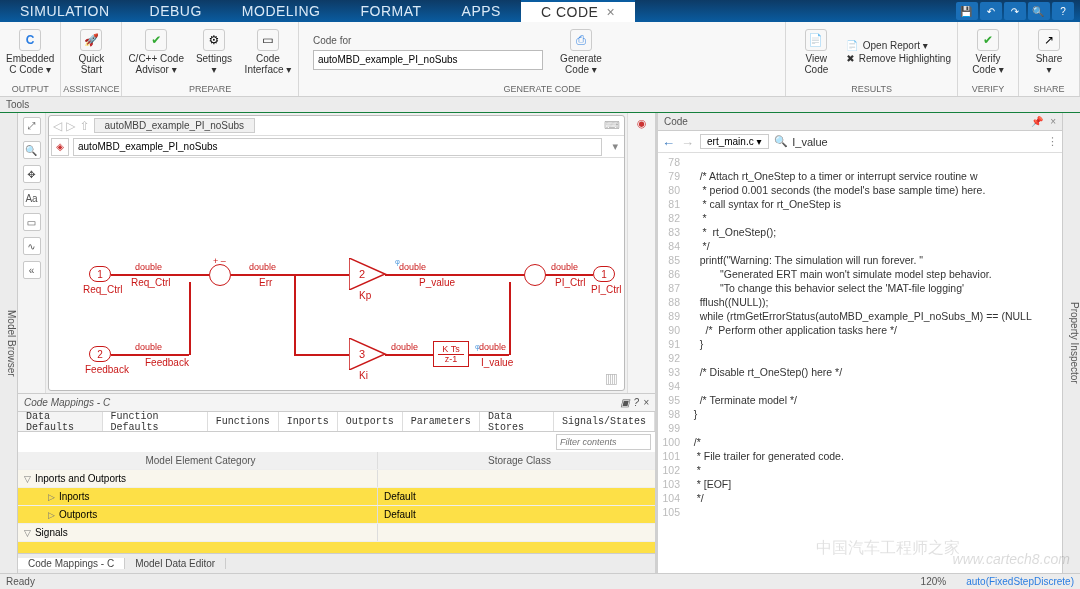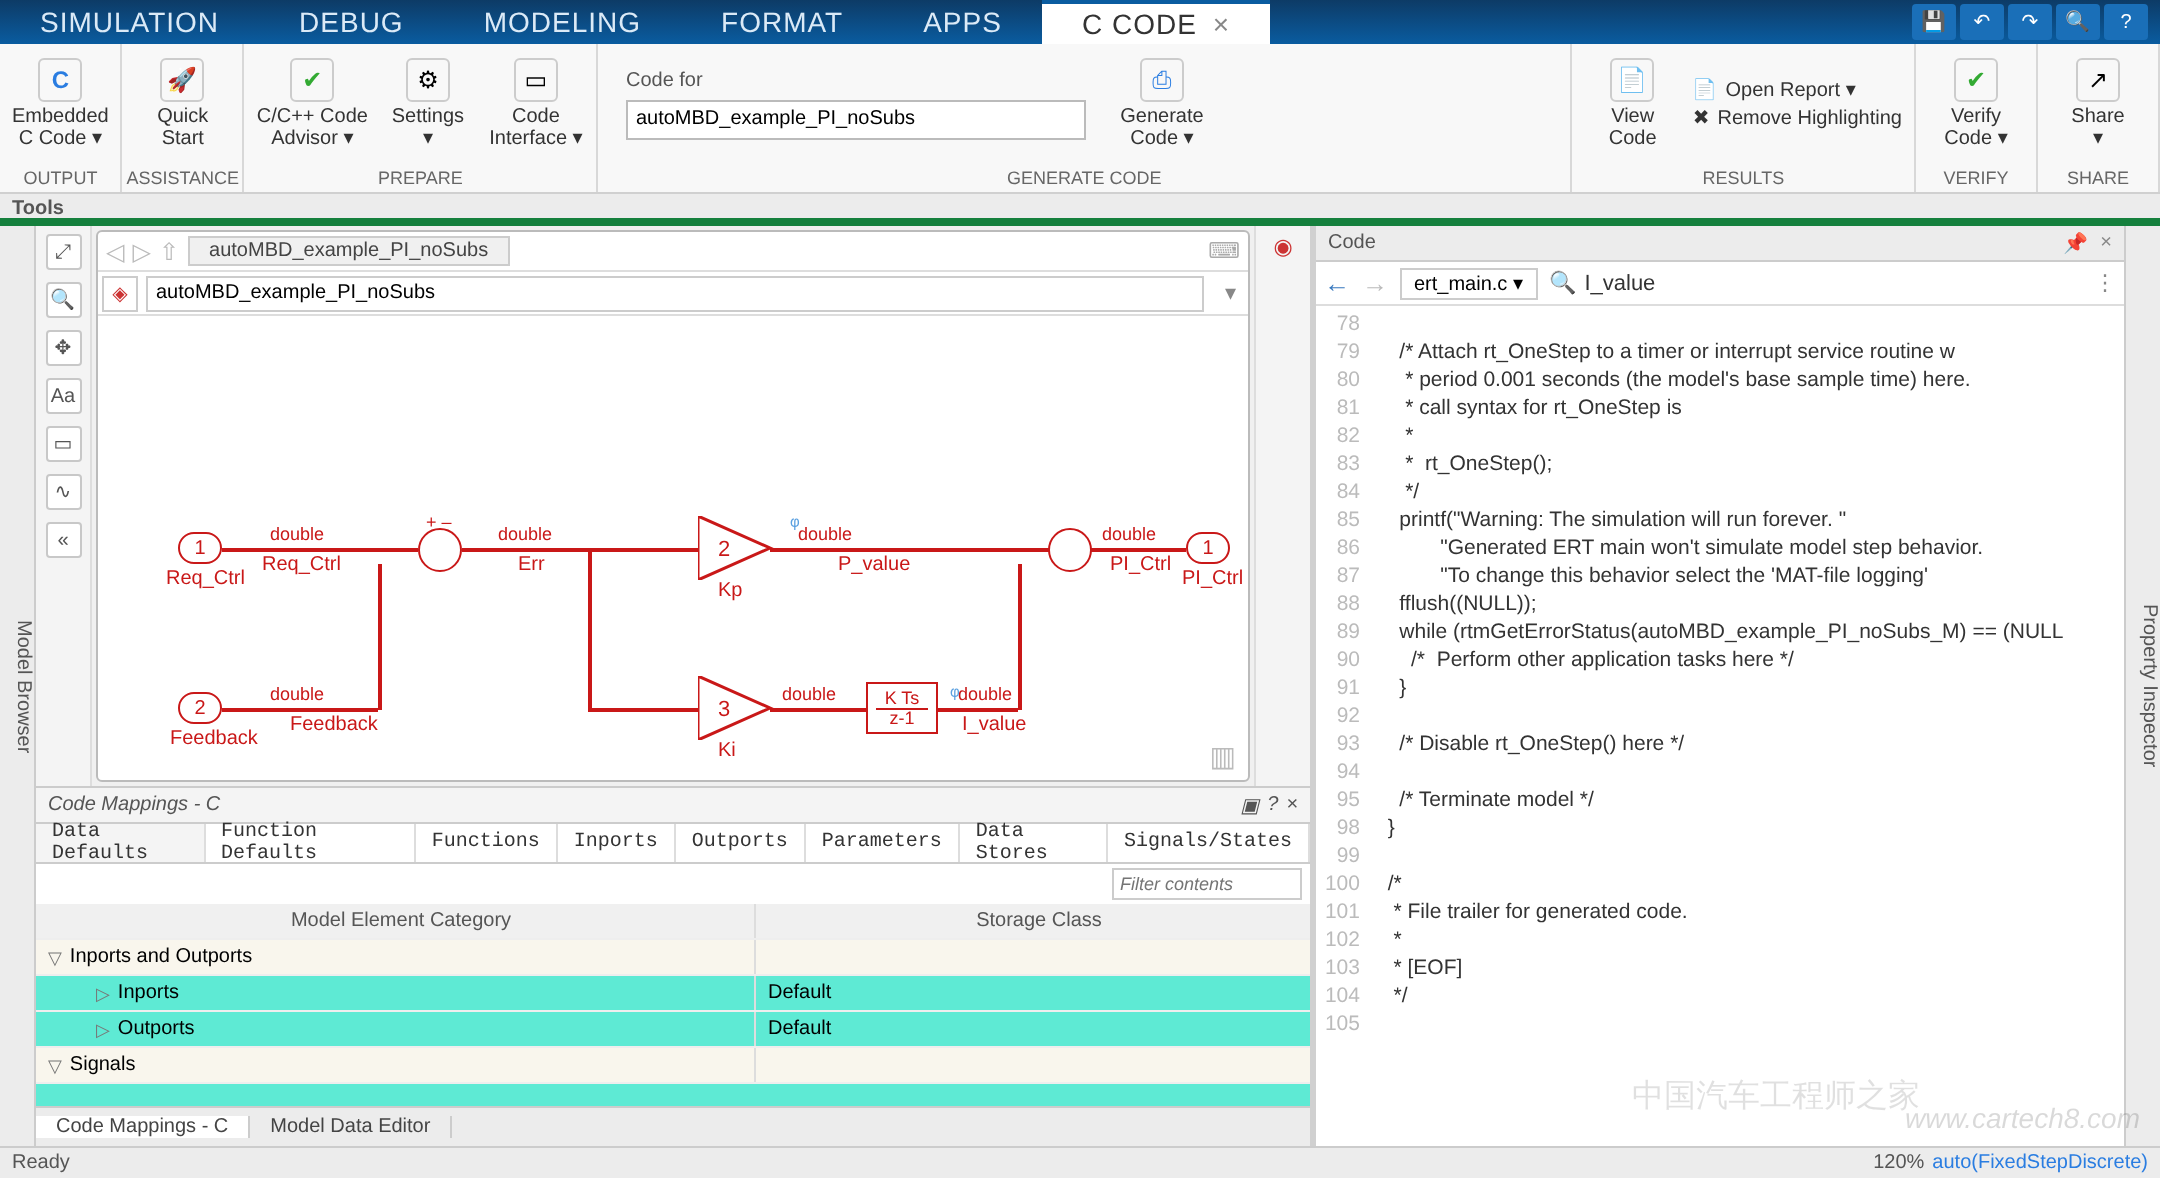--- a/index.html
+++ b/index.html
@@ -21,21 +21,21 @@
 .rbtn { display:flex; flex-direction:column; align-items:center; gap:2px; min-width:48px; cursor:pointer; }
 .rbtn .ric { width:22px; height:22px; border:1px solid #ccc; border-radius:3px; display:flex; align-items:center; justify-content:center; font-size:12px; }
 .rbtn .rl { font-size:10px; color:#333; text-align:center; line-height:11px; }
 .rsmall { display:flex; flex-direction:column; gap:2px; }
 .rsmall .rsm { display:flex; align-items:center; gap:4px; font-size:10px; color:#333; cursor:pointer; }
 .codefor { display:flex; flex-direction:column; gap:4px; justify-content:center; padding:0 8px; }
 .codefor label { font-size:10px; color:#555; }
 .codefor input { width:230px; height:20px; border:1px solid #bbb; padding:0 4px; font-size:10px; }
 
 
-.toolsrow { height:16px; background:#ececec; border-bottom:4px solid #15803d; padding-left:6px; font-size:10px; color:#555; line-height:16px;font-weight:bold; }
+.toolsrow { height:16px; background:#ececec; border-bottom:1px solid #15803d; padding-left:6px; font-size:10px; color:#555; line-height:16px; }
 
 
 .main { position:relative; height:460px; display:flex; }
 
 .sidetab { width:18px; background:#ececec; border-right:1px solid #ccc; writing-mode:vertical-rl; text-align:center; font-size:10px; color:#555; padding:8px 0; }
 .sidetab.right { border-left:1px solid #ccc; border-right:none; }
 
 .leftpane { width:640px; display:flex; flex-direction:column; border-right:3px solid #d0d0d0; }
 
 .canvaswrap { flex:1; display:flex; }
@@ -63,21 +63,21 @@
 
 
 .mappings { height:180px; background:#f4f4f4; border-top:1px solid #ccc; display:flex; flex-direction:column; }
 .maphdr { height:18px; display:flex; align-items:center; padding:0 6px; font-size:10px; font-style:italic; color:#555; border-bottom:1px solid #ccc; }
 .maphdr .mhact { margin-left:auto; display:flex; gap:4px; }
 .maptabs { height:20px; display:flex; border-bottom:1px solid #ccc; background:#fff; }
 .maptab { padding:0 8px; font-size:10px; color:#333; display:flex; align-items:center; border-right:1px solid #ddd; cursor:pointer; font-family:"Courier New",monospace; }
 .maptab.active { background:#f4f4f4; }
 .filterrow { height:20px; display:flex; justify-content:flex-end; padding:2px 4px; background:#fff; }
 .filterrow input { width:95px; height:16px; border:1px solid #ccc; font-size:9px; padding:0 3px; font-style:italic; color:#999; }
-.maptable { flex:1; background:#5eead4; overflow:auto; }
+.maptable { flex:1; background:#fde047; overflow:auto; }
 .mtrow { display:flex; height:18px; border-bottom:1px solid #eee; font-size:10px; }
 .mtrow.head { background:#f0f0f0; color:#555; }
 .mtrow .c1 { width:360px; padding-left:6px; border-right:1px solid #ddd; display:flex; align-items:center; }
 .mtrow .c2 { flex:1; padding-left:6px; display:flex; align-items:center; }
 .mtrow.group { background:#f9f6ed; }
 .exp { color:#777; margin-right:4px; font-size:9px; }
 .mapfoot { height:20px; background:#ececec; border-top:1px solid #ccc; display:flex; align-items:center; font-size:10px; font-family:"Courier New",monospace; }
 .mapfoot .ft { padding:0 10px; border-right:1px solid #ccc; color:#444; }
 .mapfoot .ft.active { background:#fff; }
 
@@ -92,21 +92,21 @@
 .codenav input { flex:1; border:none; font-size:11px; color:#333; outline:none; }
 .codebody { flex:1; overflow:hidden; font-family:Consolas,"Courier New",monospace; font-size:10.5px; line-height:14px; padding:2px 0; }
 .cl { display:flex; white-space:pre; }
 .cl .ln { width:30px; text-align:right; color:#bbb; padding-right:8px; flex-shrink:0; user-select:none; }
 .cl .ct { color:#333; }
 .cmt { color:#2e8b2e; }
 .kw { color:#0451a5; }
 .str { color:#7a4ccf; }
 
 .statusbar { position:absolute; bottom:0; left:0; right:0; height:16px; background:#ececec; border-top:1px solid #ccc; display:flex; align-items:center; font-size:10px; color:#555; padding:0 6px; }
-.statusbar .sright { margin-left:auto; display:flex; gap:4px; }
+.statusbar .sright { margin-left:auto; display:flex; gap:20px; }
 .watermark { position:absolute; right:10px; bottom:22px; font-size:14px; color:rgba(0,0,0,.15); font-style:italic; pointer-events:none; }
 .watermark2 { position:absolute; right:120px; bottom:30px; font-size:16px; color:rgba(0,0,0,.12); font-family:serif; pointer-events:none; }
 </style>
 </head>
 <body>
 
 <div class="menubar">
   <div class="tab">SIMULATION</div>
   <div class="tab">DEBUG</div>
   <div class="tab">MODELING</div>

